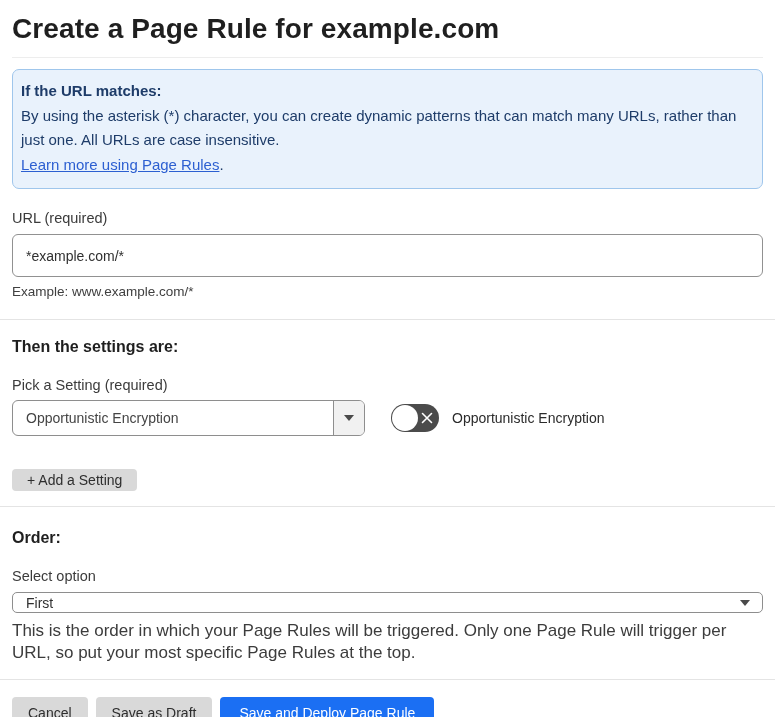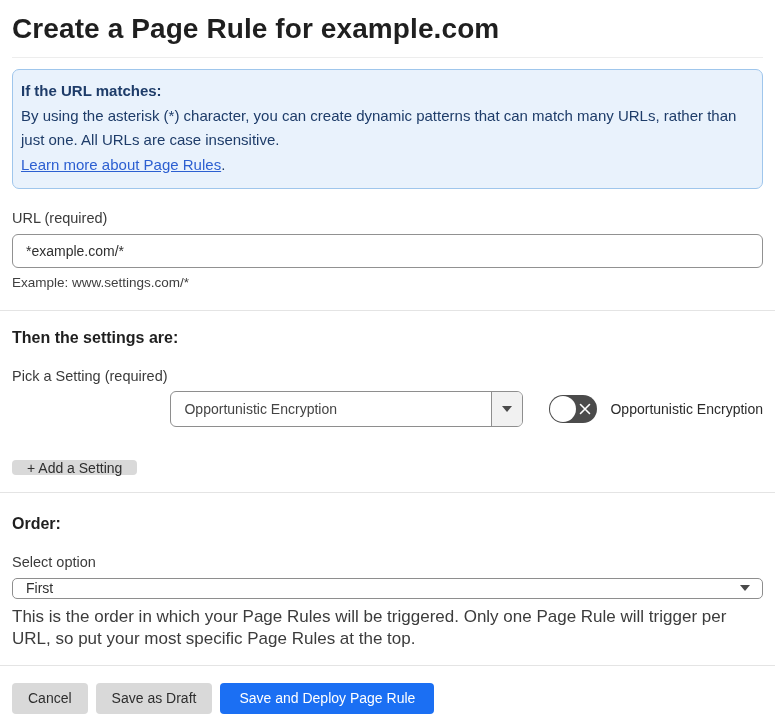--- a/index.html
+++ b/index.html
@@ -38,21 +38,21 @@
   }
   .callout .link-suffix { color: #1e3c69; }
   .field-label {
     margin-top: 21px;
     font-size: 14.5px;
     color: #3b3b3b;
   }
   .text-input {
     display: block;
     width: 100%;
-    height: 34px;
+    height: 43px;
     margin-top: 8px;
     border: 1px solid #919191;
     border-radius: 6px;
     padding: 0 13px;
     font-family: "Liberation Sans", "DejaVu Sans", sans-serif;
     font-size: 14px;
     color: #303030;
     background: #fff;
     outline: none;
   }
@@ -69,21 +69,20 @@
   .section-heading {
     margin-top: 18px;
     font-size: 16px;
     font-weight: bold;
     color: #1f1f1f;
   }
   .controls-row {
     display: flex;
     align-items: center;
     margin-top: 7px;
-    justify-content: flex-end;
   }
   .select-widget {
     display: flex;
     width: 353px;
     height: 36px;
     border: 1px solid #8e8e8e;
     border-radius: 6px;
     overflow: hidden;
     background: #fff;
     cursor: pointer;
@@ -146,21 +145,21 @@
     border: none;
     border-radius: 4px;
     font-family: "Liberation Sans", "DejaVu Sans", sans-serif;
     font-size: 14px;
     cursor: pointer;
   }
   .btn-gray { background: #d9d9d9; color: #2e2e2e; padding: 0 16px; }
   .btn-blue { background: #1b6ff3; color: #ffffff; padding: 0 19px; }
   .add-setting-btn {
     margin-top: 33px;
-    height: 15px;
+    height: 22px;
     padding: 4px 15px;
   }
   .full-select {
     position: relative;
     margin-top: 8px;
     width: 100%;
     height: 21px;
     border: 1px solid #8e8e8e;
     border-radius: 5px;
     display: flex;
@@ -201,27 +200,27 @@
 
 
 <header class="page-header">
   <h1>Create a Page Rule for example.com</h1>
 </header>
 
 <section class="callout">
   <div class="callout-heading">If the URL matches:</div>
   <div class="callout-body">By using the asterisk (*) character, you can create dynamic patterns that can match many URLs, rather than just one. All URLs are case insensitive.</div>
   <div>
-    <a>Learn more about Page Rules</a><span class="link-suffix">.</span>
+    <a>Learn more using Page Rules</a><span class="link-suffix">.</span>
   </div>
 </section>
 
 <div class="field-label">URL (required)</div>
 <input class="text-input" type="text" value="*example.com/*" style="">
-<div class="helper-text">Example: www.settings.com/*</div>
+<div class="helper-text">Example: www.example.com/*</div>
 
 <hr class="divider">
 
 <h2 class="section-heading">Then the settings are:</h2>
 
 <div class="field-label">Pick a Setting (required)</div>
 
 <div class="controls-row">
   <div class="select-widget">
     <div class="select-value">Opportunistic Encryption</div>

